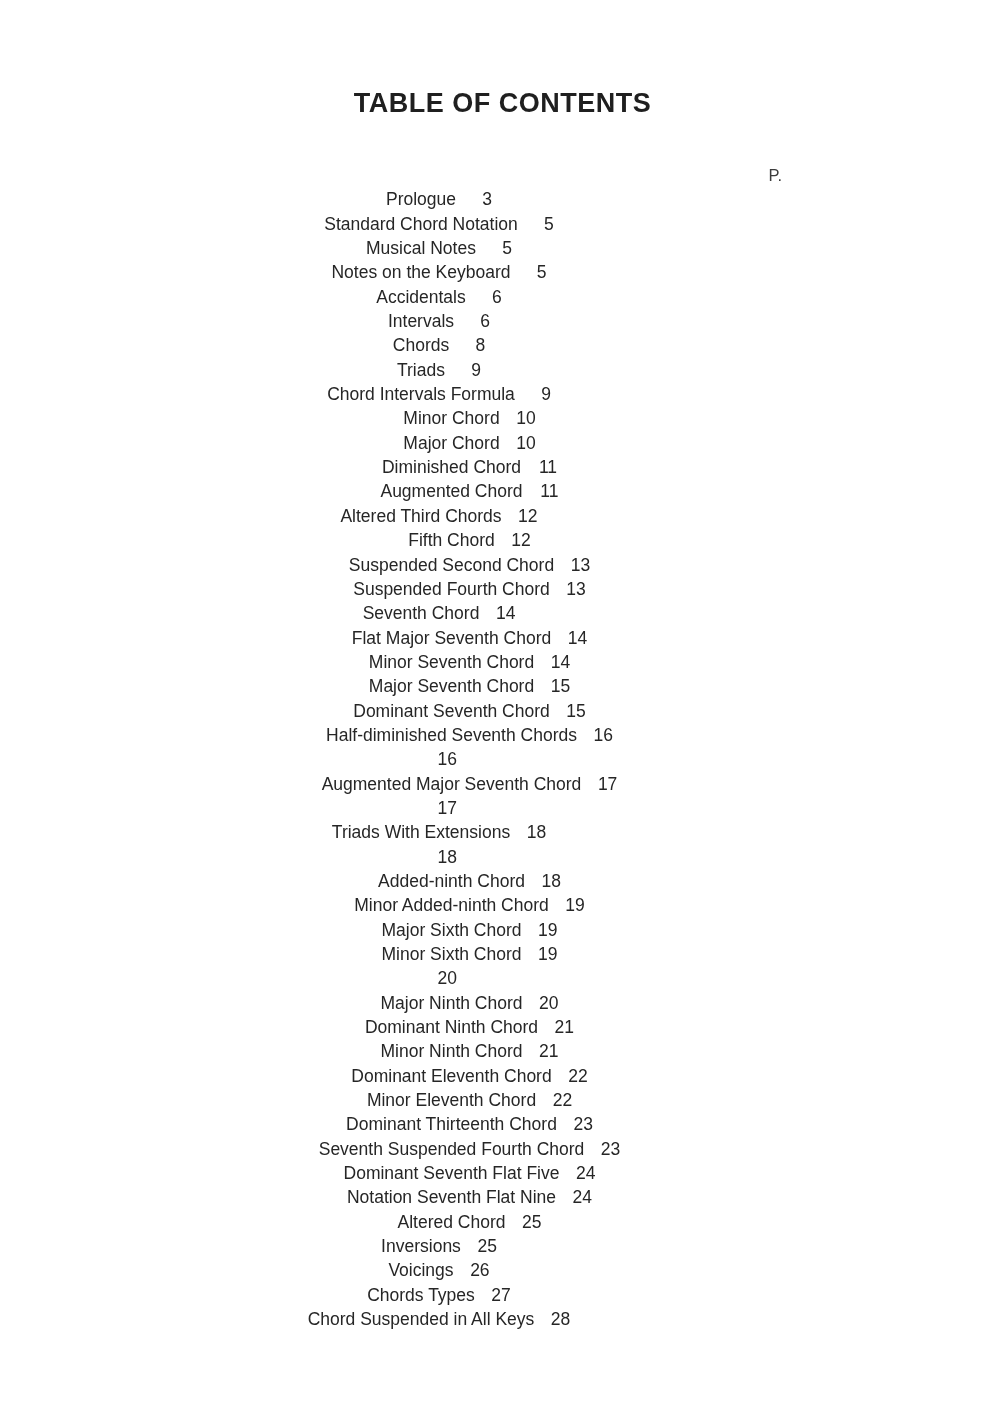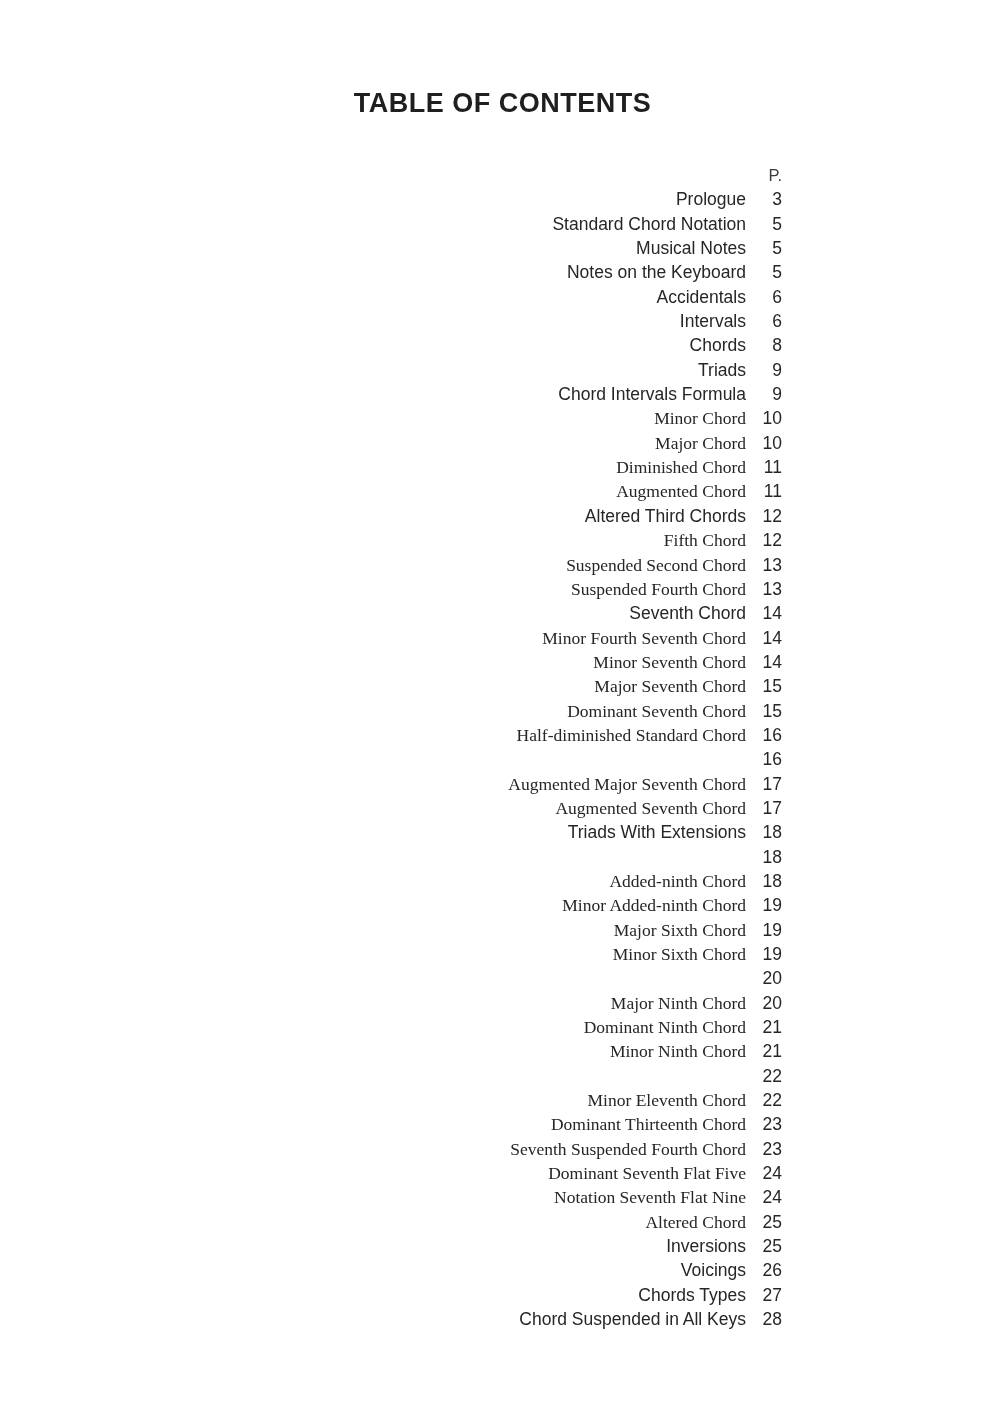--- a/index.html
+++ b/index.html
@@ -33,27 +33,27 @@
     line-height: 24.35px;
   }
   .page-col-header {
     text-align: right;
     height: 24.35px;
     color: #3c3c3c;
     font-size: 16.5px;
   }
   .row {
     display: flex;
-    justify-content: flex-end;
+    justify-content: center;
     align-items: baseline;
     height: 24.35px;
     white-space: nowrap;
   }
   .row .label { padding-left: 0; }
-  .row.indent-1 .label { padding-left: 61px; font-family: Liberation Serif, serif; }
+  .row.indent-1 .label { padding-left: 61px; }
   .pagenum {
     text-align: right;
     min-width: 36px;
   }
 </style>
 </head>
 <body>
 
 <div class="doc-page">
   <h1 class="title">TABLE OF CONTENTS</h1>
@@ -127,48 +127,47 @@
         </div>
         <div class="row indent-1">
           <span class="label">Suspended Fourth Chord</span>
           <span class="pagenum">13</span>
         </div>
         <div class="row indent-0">
           <span class="label">Seventh Chord</span>
           <span class="pagenum">14</span>
         </div>
         <div class="row indent-1">
-          <span class="label">Minor Fourth Seventh Chord</span>
+          <span class="label">Flat Major Seventh Chord</span>
           <span class="pagenum">14</span>
         </div>
         <div class="row indent-1">
           <span class="label">Minor Seventh Chord</span>
           <span class="pagenum">14</span>
         </div>
         <div class="row indent-1">
           <span class="label">Major Seventh Chord</span>
           <span class="pagenum">15</span>
         </div>
         <div class="row indent-1">
           <span class="label">Dominant Seventh Chord</span>
           <span class="pagenum">15</span>
         </div>
         <div class="row indent-1">
-          <span class="label">Half-diminished Standard Chord</span>
+          <span class="label">Half-diminished Seventh Chords</span>
           <span class="pagenum">16</span>
         </div>
         <div class="row indent-1">
           <span class="pagenum">16</span>
         </div>
         <div class="row indent-1">
           <span class="label">Augmented Major Seventh Chord</span>
           <span class="pagenum">17</span>
         </div>
         <div class="row indent-1">
-          <span class="label">Augmented Seventh Chord</span>
           <span class="pagenum">17</span>
         </div>
         <div class="row indent-0">
           <span class="label">Triads With Extensions</span>
           <span class="pagenum">18</span>
         </div>
         <div class="row indent-1">
           <span class="pagenum">18</span>
         </div>
         <div class="row indent-1">
@@ -196,20 +195,21 @@
         </div>
         <div class="row indent-1">
           <span class="label">Dominant Ninth Chord</span>
           <span class="pagenum">21</span>
         </div>
         <div class="row indent-1">
           <span class="label">Minor Ninth Chord</span>
           <span class="pagenum">21</span>
         </div>
         <div class="row indent-1">
+          <span class="label">Dominant Eleventh Chord</span>
           <span class="pagenum">22</span>
         </div>
         <div class="row indent-1">
           <span class="label">Minor Eleventh Chord</span>
           <span class="pagenum">22</span>
         </div>
         <div class="row indent-1">
           <span class="label">Dominant Thirteenth Chord</span>
           <span class="pagenum">23</span>
         </div>

